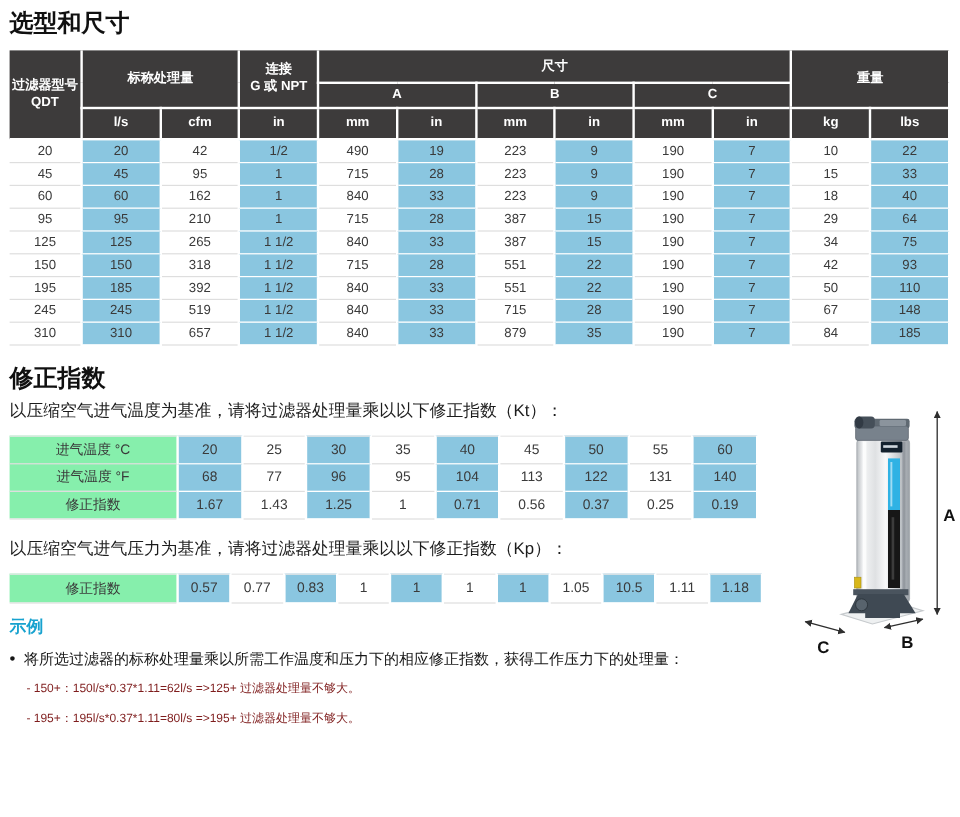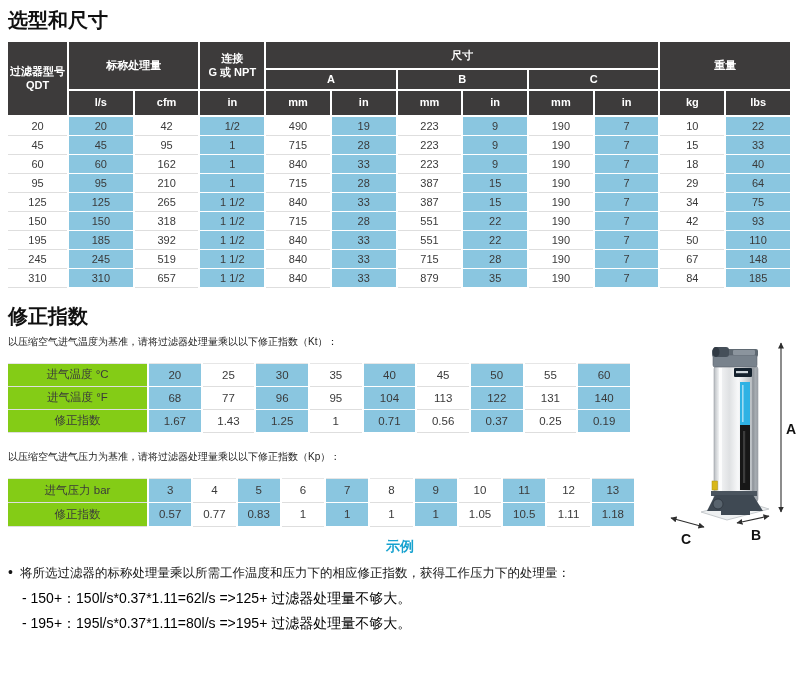--- a/index.html
+++ b/index.html
@@ -16,36 +16,36 @@
   table.selection th{background:#3D3B3B;color:#fff;font-weight:bold;font-size:11px;
       text-align:center;vertical-align:middle;padding:2px 1px;line-height:1.35;
       border-right:2px solid #fff;border-bottom:2px solid #fff;}
   table.selection tr.h1 th{height:22px;}
   table.selection tr.h3 th{height:20px;}
   td{ text-align:center;font-size:11px;color:#3a3a3a;height:18px;padding:0 1px;
       border-right:2px solid #fff;border-bottom:1px solid #dedede;background:#fff;}
   td.blue{background:#8AC6E0;border-bottom:1px solid #fff;}
 
   
-  .intro{font-size:10px;color:#1c1c1c;margin:0;line-height:16px;}
+  .intro{font-size:14px;color:#1c1c1c;margin:0;line-height:16px;}
   #kt-intro{margin-top:7px;}
   #kp-intro{margin-top:16px;}
   table.correction{margin-top:13px;}
   table.kt{width:624px;}
   table.kp{width:628px;}
   table.correction td{height:22px;font-size:11.5px;}
   table.kp td{height:23px;}
-  table.correction td.label{background:#84cc16;}
+  table.correction td.label{background:#86efac;}
   table.correction tr:first-child td{border-top:1px solid #e6e6e6;}
 
   
-  .example-title{font-size:14px;font-weight:bold;margin:11px 0 4px 0;text-align:center;}
+  .example-title{font-size:14px;font-weight:bold;margin:11px 0 4px 0;}
   .bullet-line{font-size:12.5px;line-height:25px;color:#161616;}
   .bullet-line .bullet{font-size:14px;margin-right:7px;}
-  .case-line{font-size:14px;line-height:25px;color:#000000;padding-left:14px;}
+  .case-line{font-size:10px;line-height:25px;color:#7f1d1d;padding-left:14px;}
 
   
   .figure{position:absolute;left:655px;top:335px;width:145px;height:235px;}
   .figure svg{display:block;}
 </style>
 </head>
 <body>
 
 <div class="content">
 
@@ -298,34 +298,20 @@
         <col>
         <col>
         <col>
         <col>
         <col>
         <col>
         <col>
       </colgroup>
     <tbody>
         <tr>
-          <td class="label">进气压力 bar</td>
-          <td class="blue">3</td>
-          <td>4</td>
-          <td class="blue">5</td>
-          <td>6</td>
-          <td class="blue">7</td>
-          <td>8</td>
-          <td class="blue">9</td>
-          <td>10</td>
-          <td class="blue">11</td>
-          <td>12</td>
-          <td class="blue">13</td>
-        </tr>
-        <tr>
           <td class="label">修正指数</td>
           <td class="blue">0.57</td>
           <td>0.77</td>
           <td class="blue">0.83</td>
           <td>1</td>
           <td class="blue">1</td>
           <td>1</td>
           <td class="blue">1</td>
           <td>1.05</td>
           <td class="blue">10.5</td>

